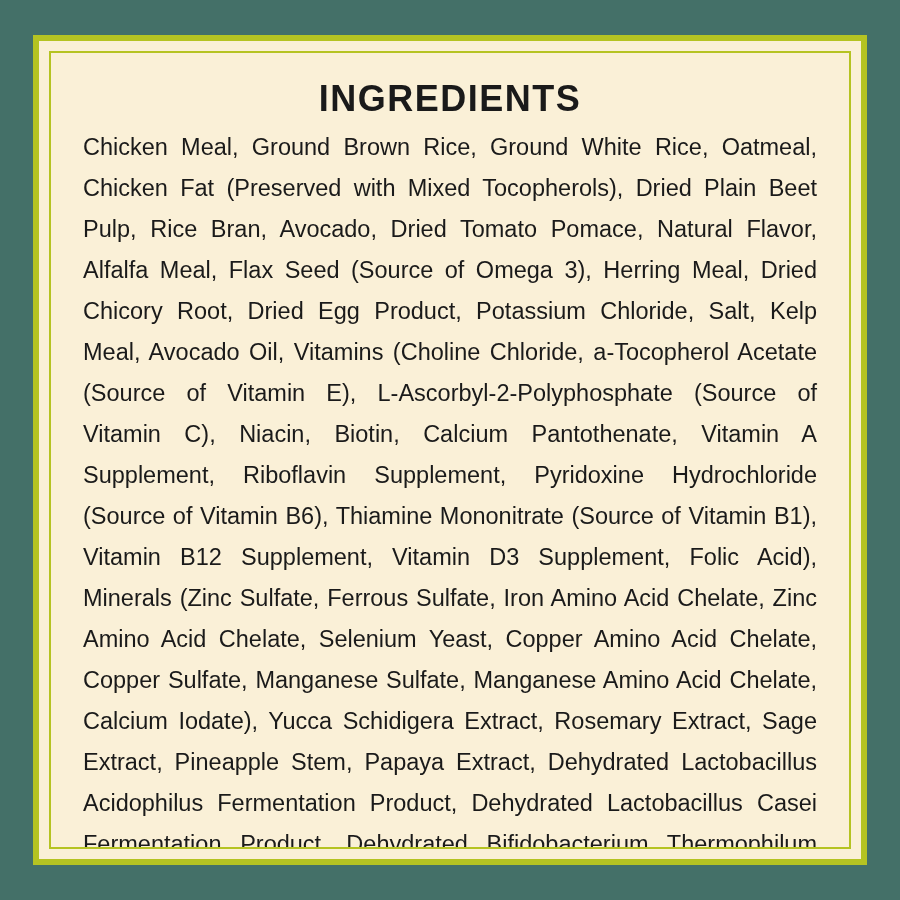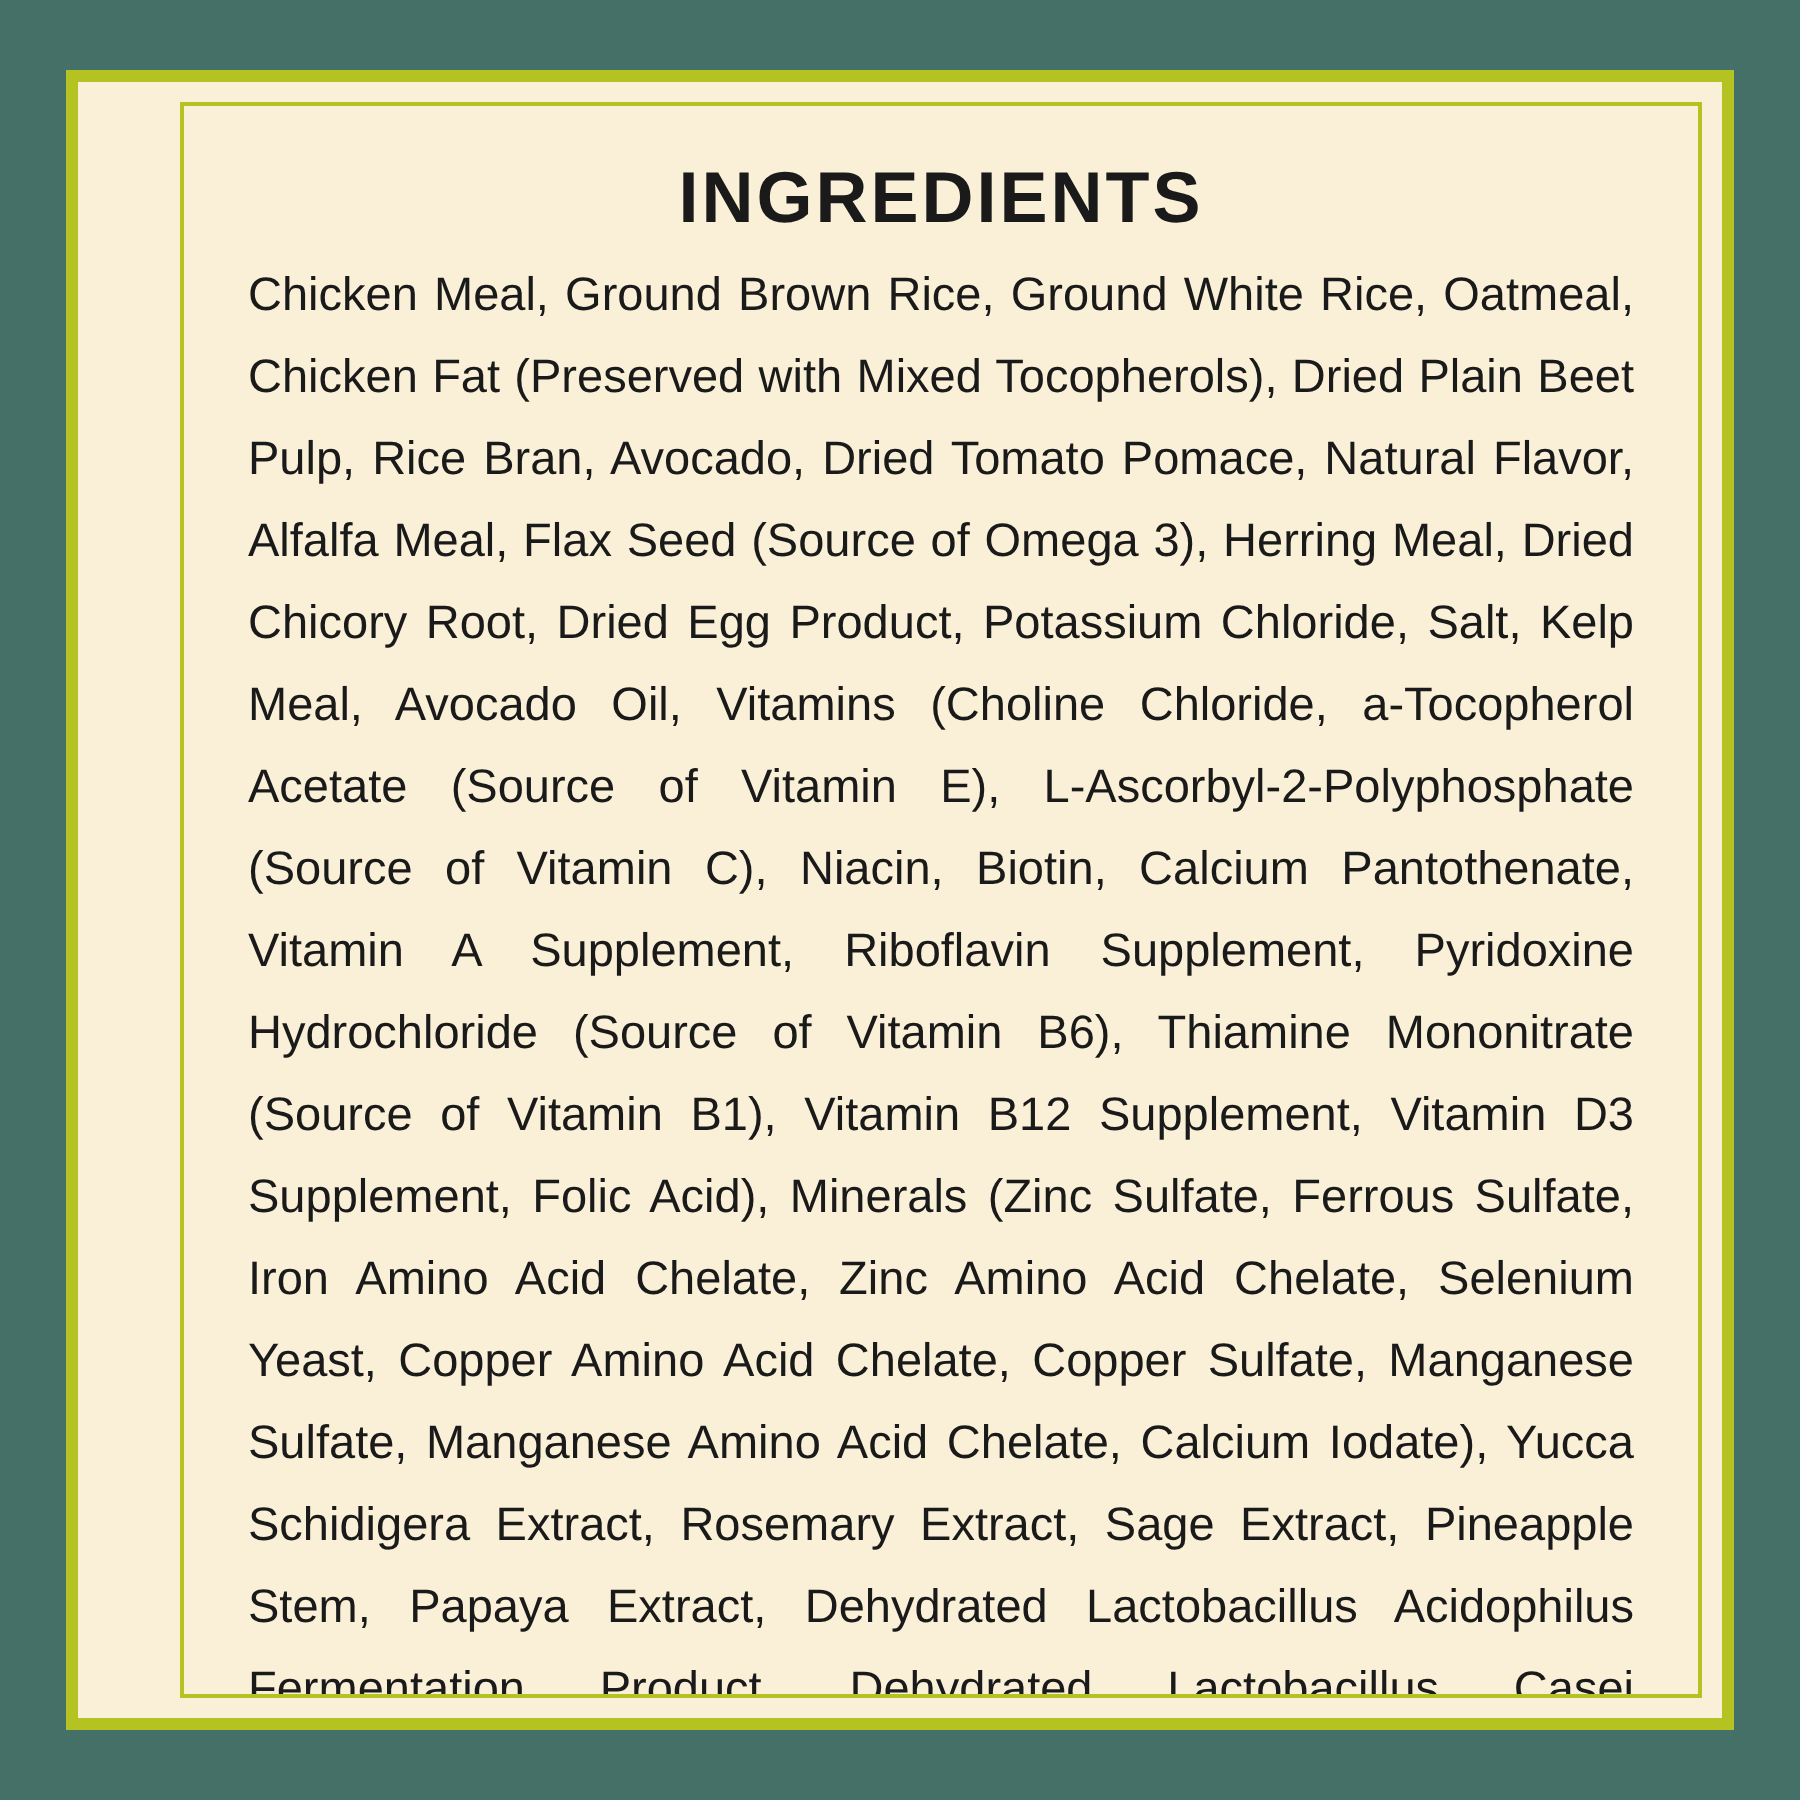--- a/index.html
+++ b/index.html
@@ -26,21 +26,20 @@
   .inner {
     position: absolute;
     left: 10px;
     top: 10px;
     right: 10px;
     bottom: 10px;
     border: 2px solid #b5c322;
     box-sizing: border-box;
     padding: 22px 32px 18px 32px;
     overflow: hidden;
-    margin-left: 41px;
   }
   .title {
     text-align: center;
     font-size: 36px;
     font-weight: bold;
     letter-spacing: 1.5px;
     color: #1a1a1a;
     font-family: "Liberation Sans", sans-serif;
     margin: 4px 0 8px 0;
     line-height: 1.1;

